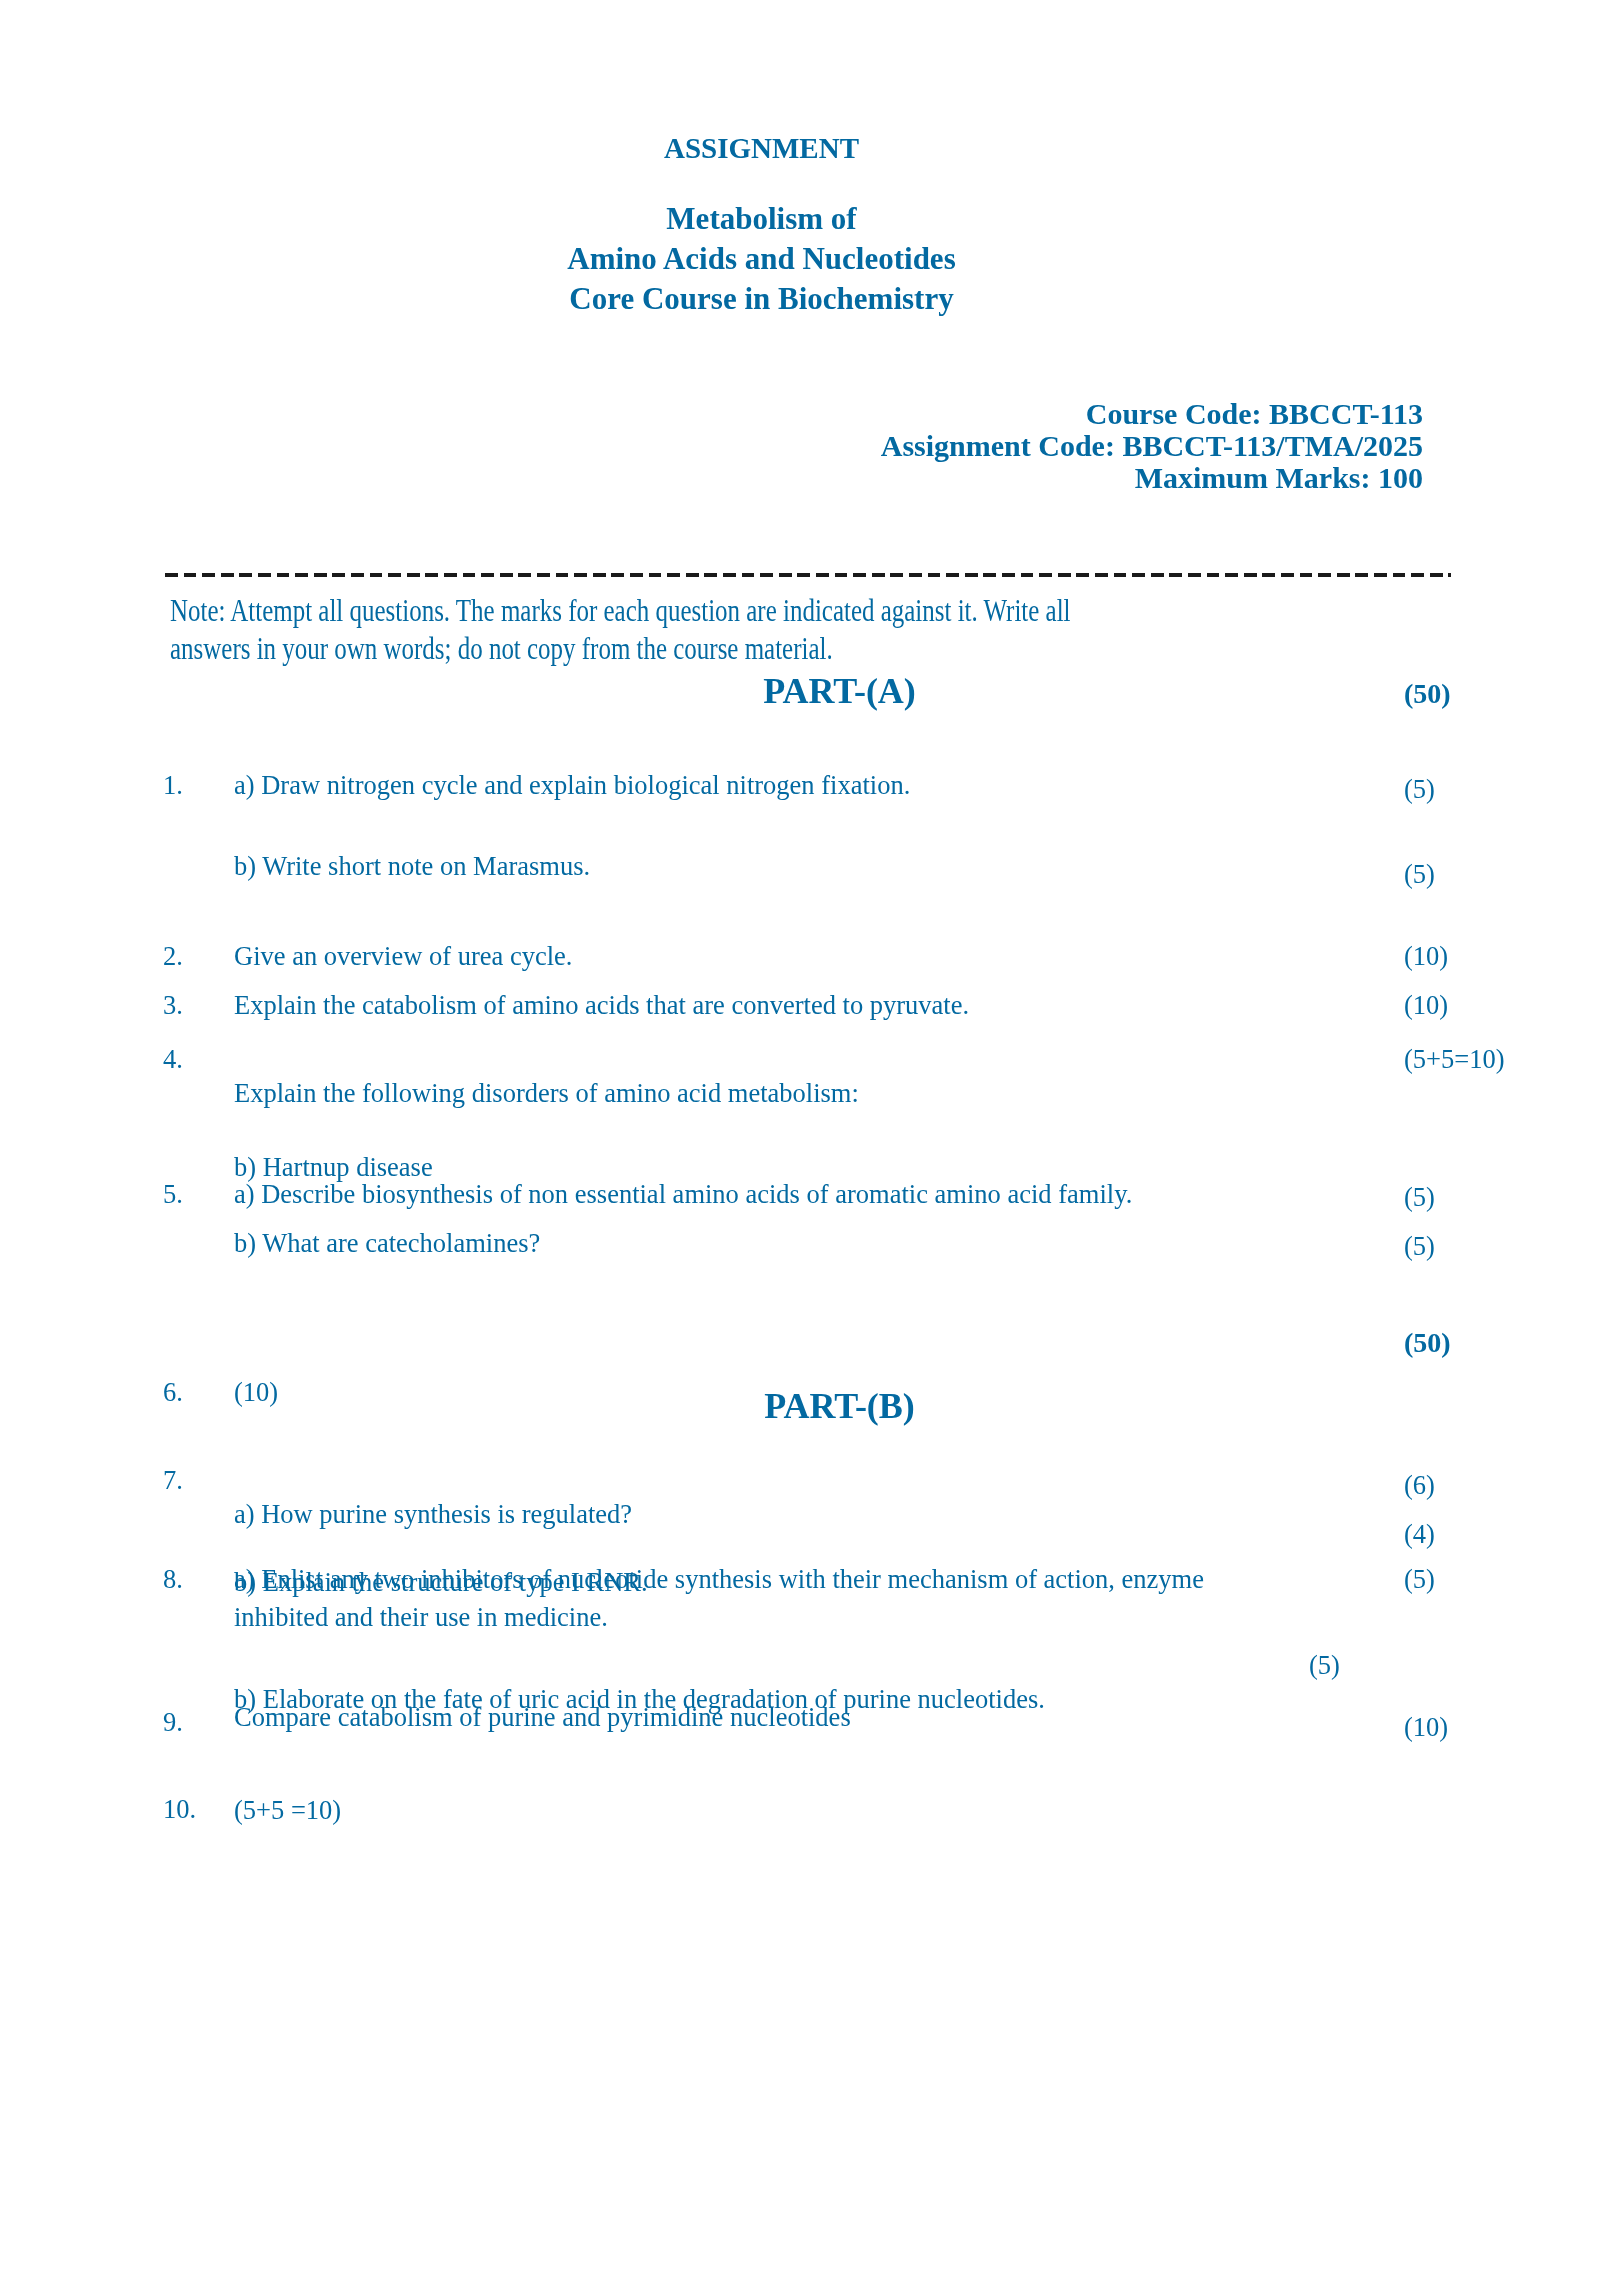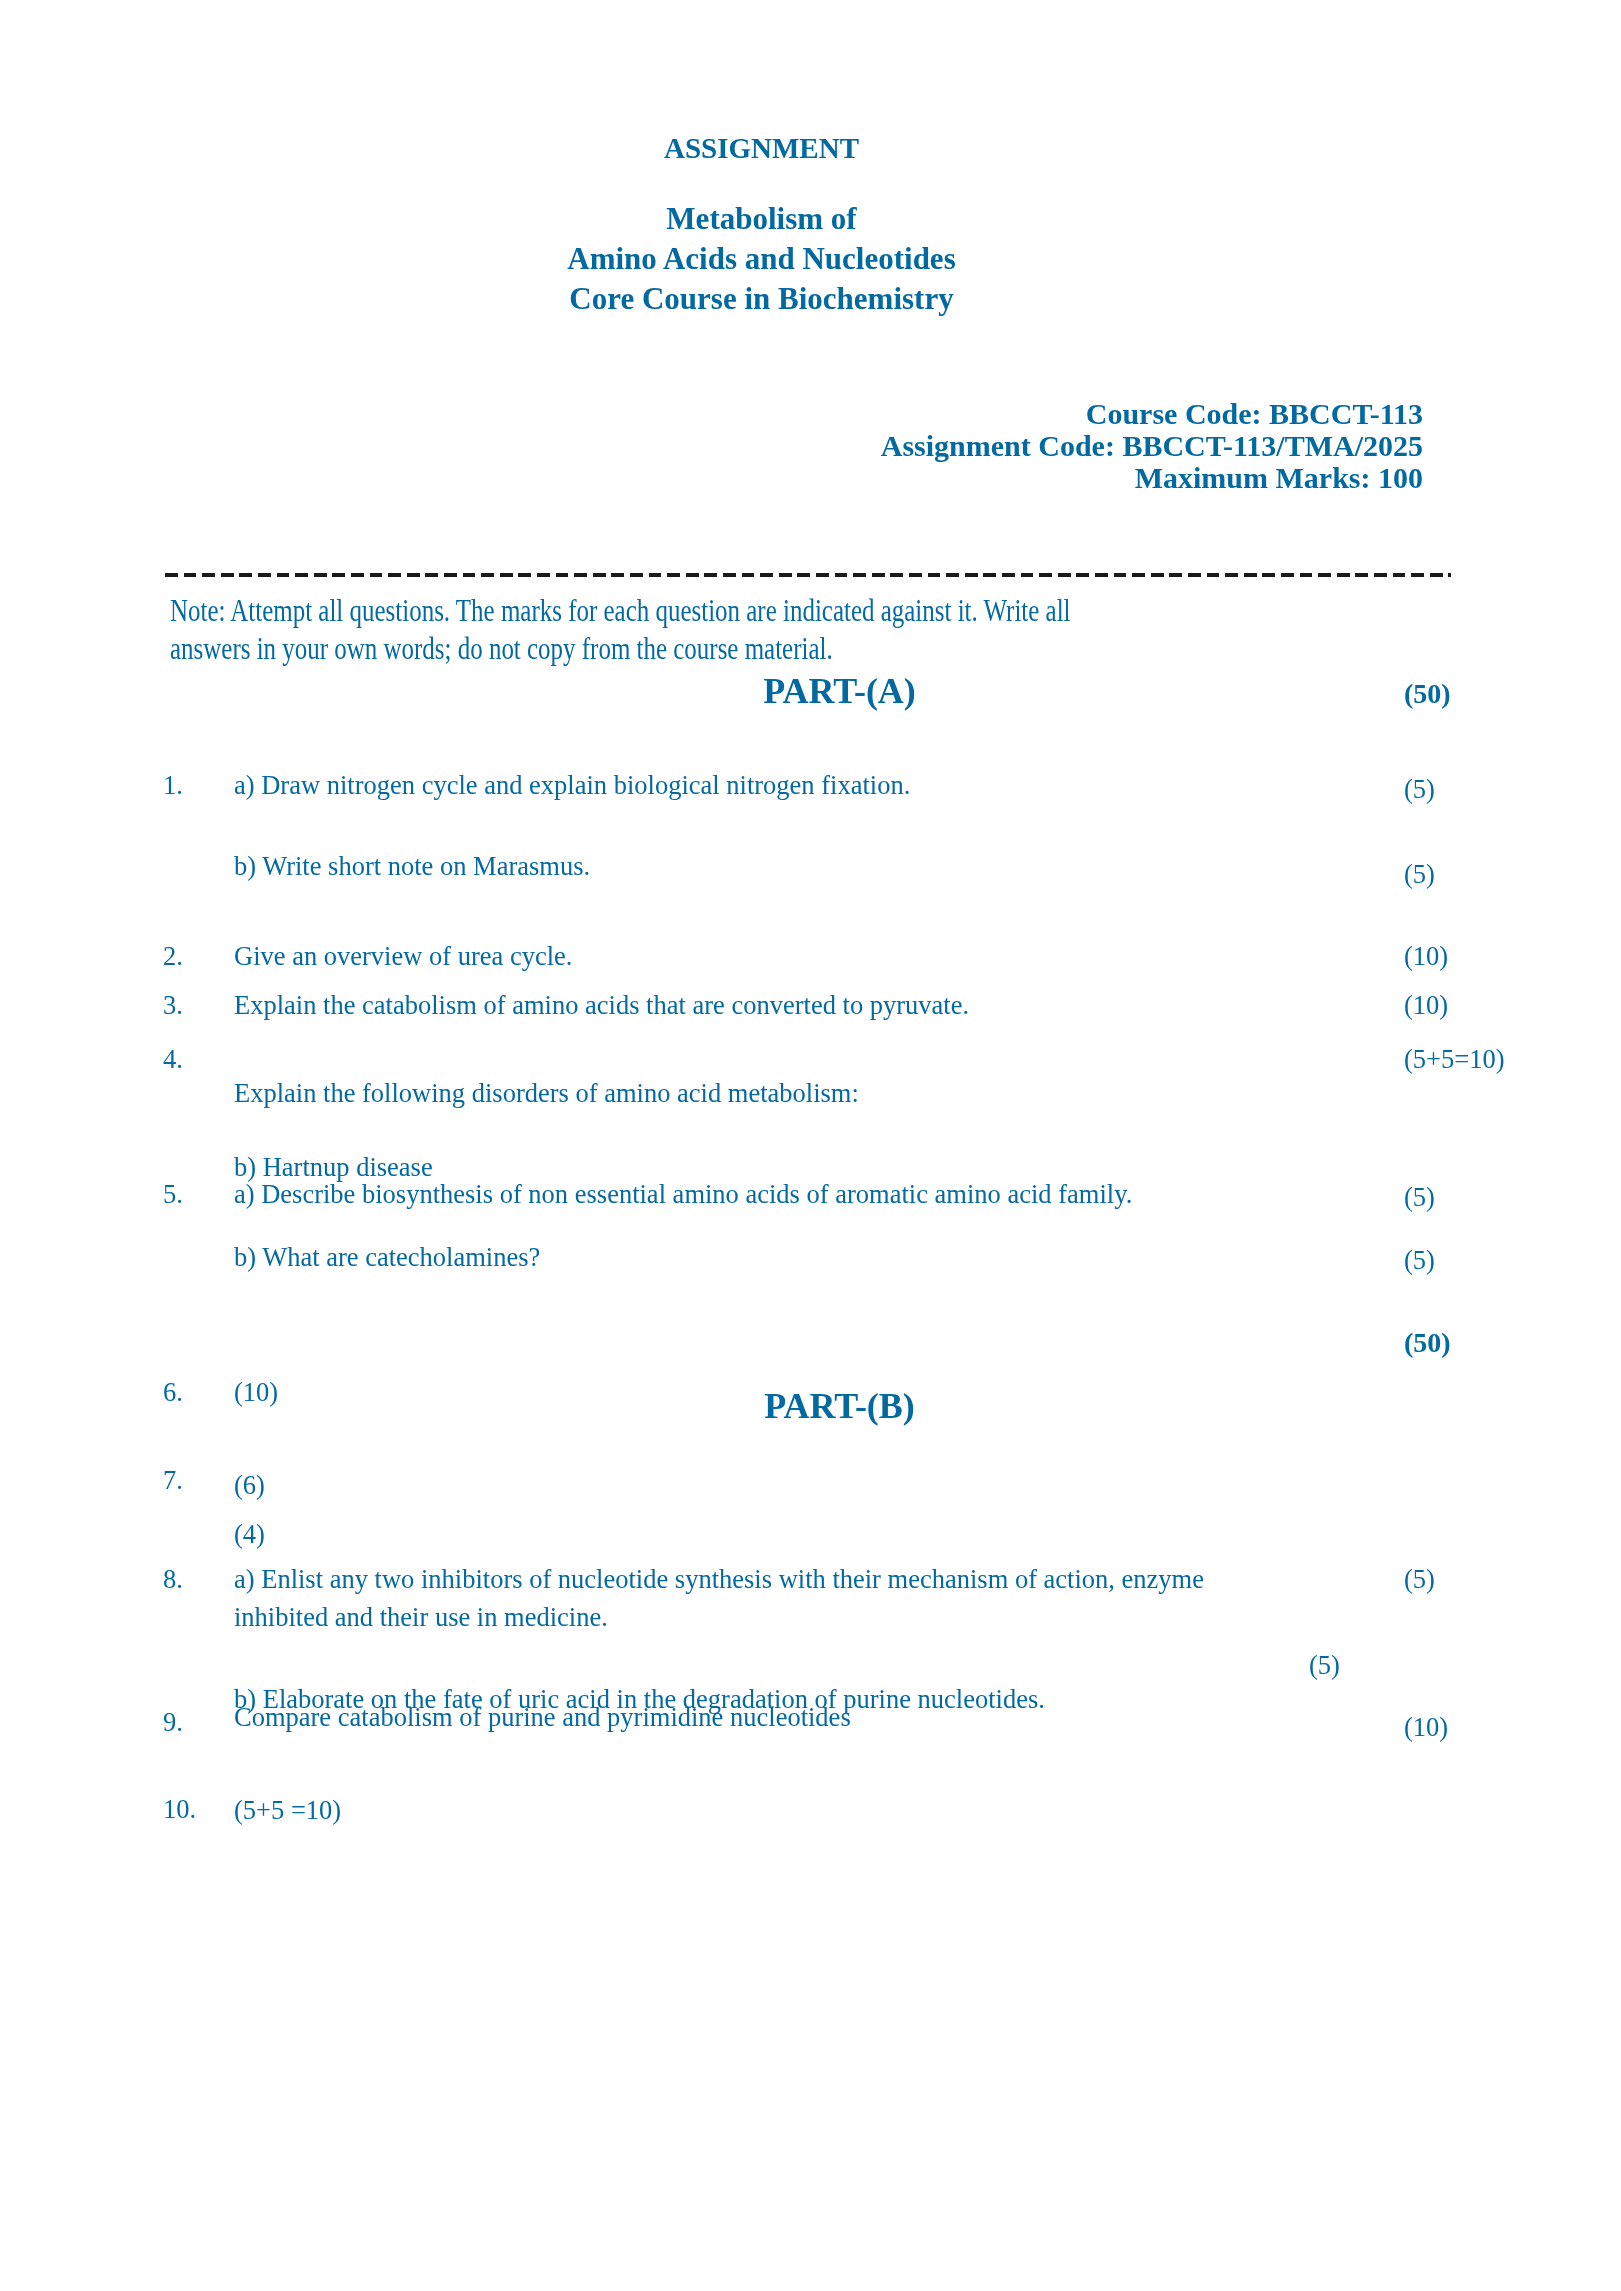--- a/index.html
+++ b/index.html
@@ -50,21 +50,21 @@
   }
   .row .txt { white-space:pre-line; }
   .q1a { top:768px; }  .q1a .marks { padding-top:3.9px; }
   .q1b { top:849px; }  .q1b .marks { padding-top:7.8px; }
   .q2  { top:939px; }
   .q3  { top:988px; }
   .q4  { top:1042px; }
   .q4 .sub-a { margin-top:9.8px; }
   .q4 .sub-b { margin-top:5.9px; }
   .q5a { top:1177px; } .q5a .marks { padding-top:2.9px; }
-  .q5b { top:1226px;margin-top:14px; } .q5b .marks { padding-top:2.9px; }
+  .q5b { top:1226px; } .q5b .marks { padding-top:2.9px; }
   .q6  { top:1375px; }
   .q7  { top:1463px; }
   .q7 .m1 { padding-top:4.9px; }
   .q7 .m2 { margin-top:14.7px; }
   .q8  { top:1560px; line-height:38px; }
   .q8b { top:1648px; }
   .q8b .txt { position:relative; }
   .q8b .inline-marks { position:absolute; left:1075px; top:0; }
   .q9  { top:1700px; }
   .q9 .num   { padding-top:4.9px; }
@@ -152,20 +152,24 @@
   <div class="abs part-head pb">PART-(B)</div>
   <div class="abs part-marks pb">(50)</div>
 
   <div class="row q6">
     <div class="num">6.</div>
     <div class="marks">(10)</div>
   </div>
 
   <div class="row q7">
     <div class="num">7.</div>
+    <div class="txt">
+      <div>a) How purine synthesis is regulated?</div>
+      <div>b) Explain the structure of type I RNR.</div>
+    </div>
     <div class="marks">
       <div class="m1">(6)</div>
       <div class="m2">(4)</div>
     </div>
   </div>
 
   <div class="row q8">
     <div class="num">8.</div>
     <div class="txt">a) Enlist any two inhibitors of nucleotide synthesis with their mechanism of action, enzyme
 inhibited and their use in medicine.</div>

